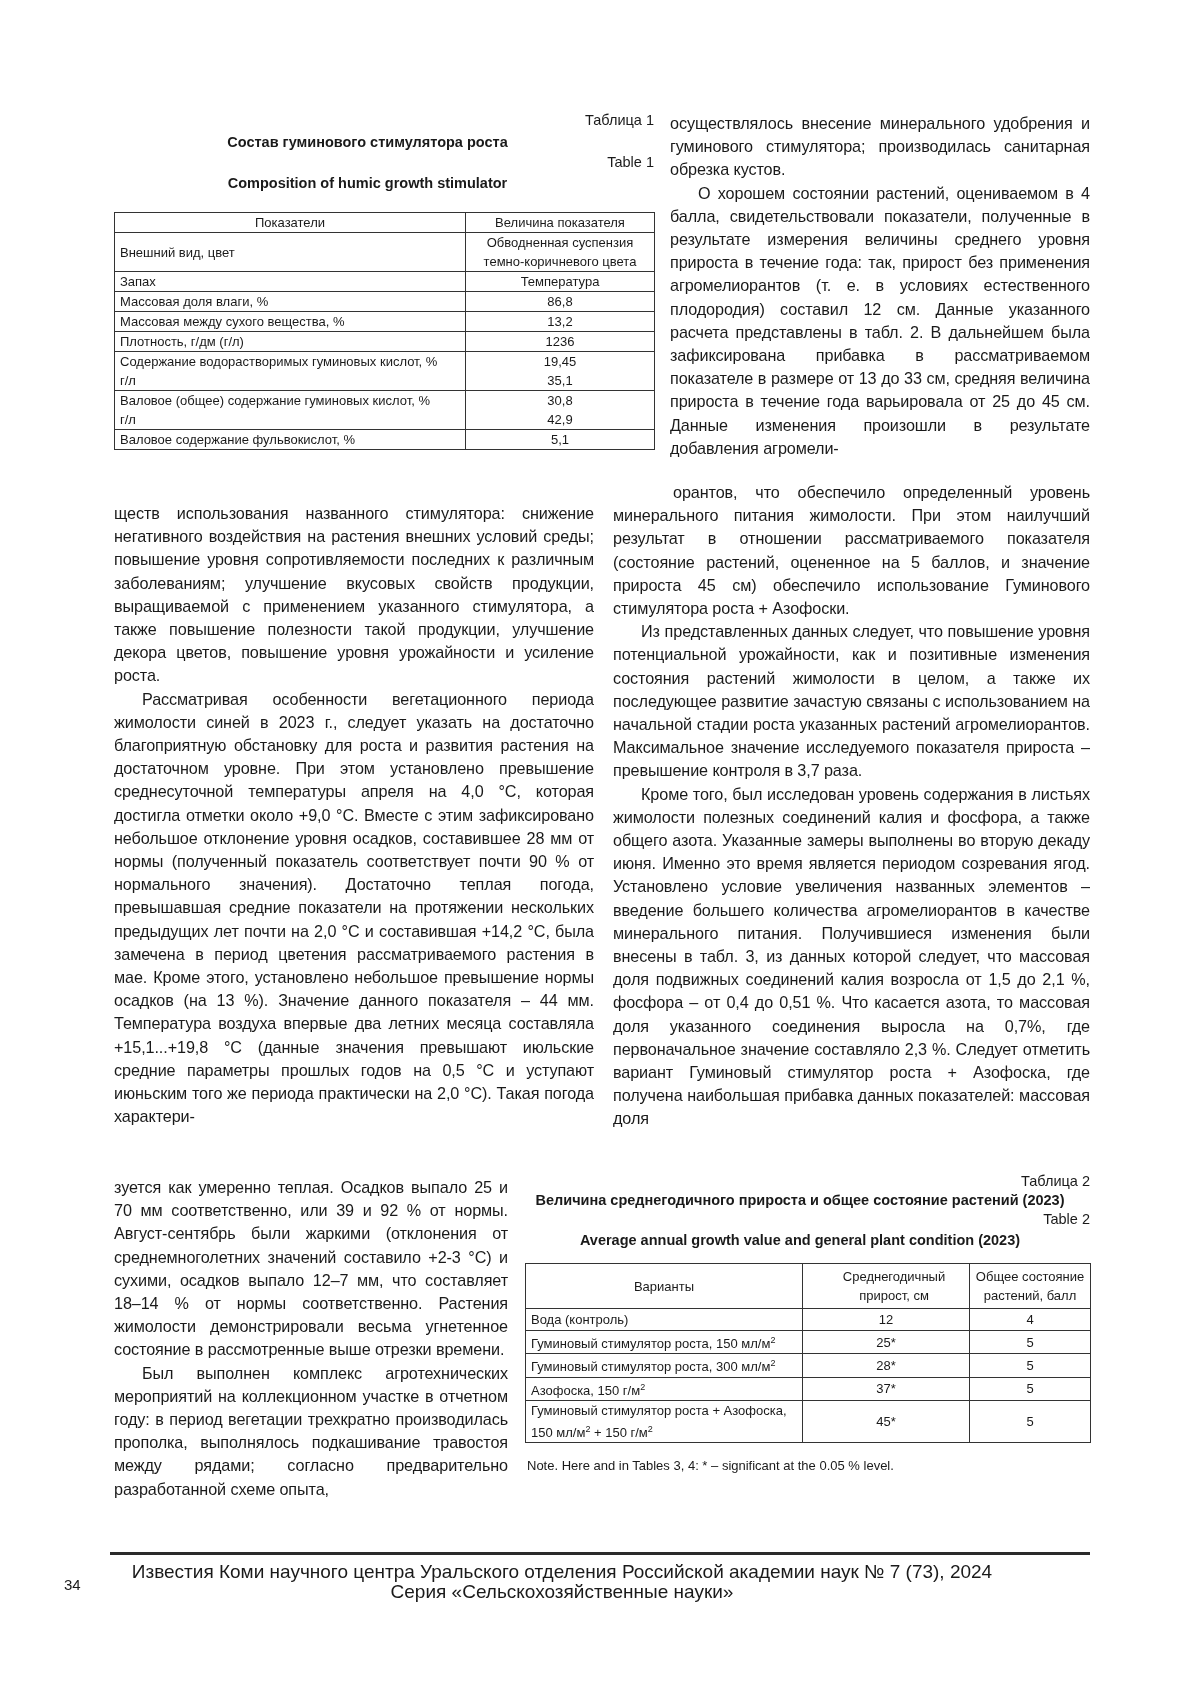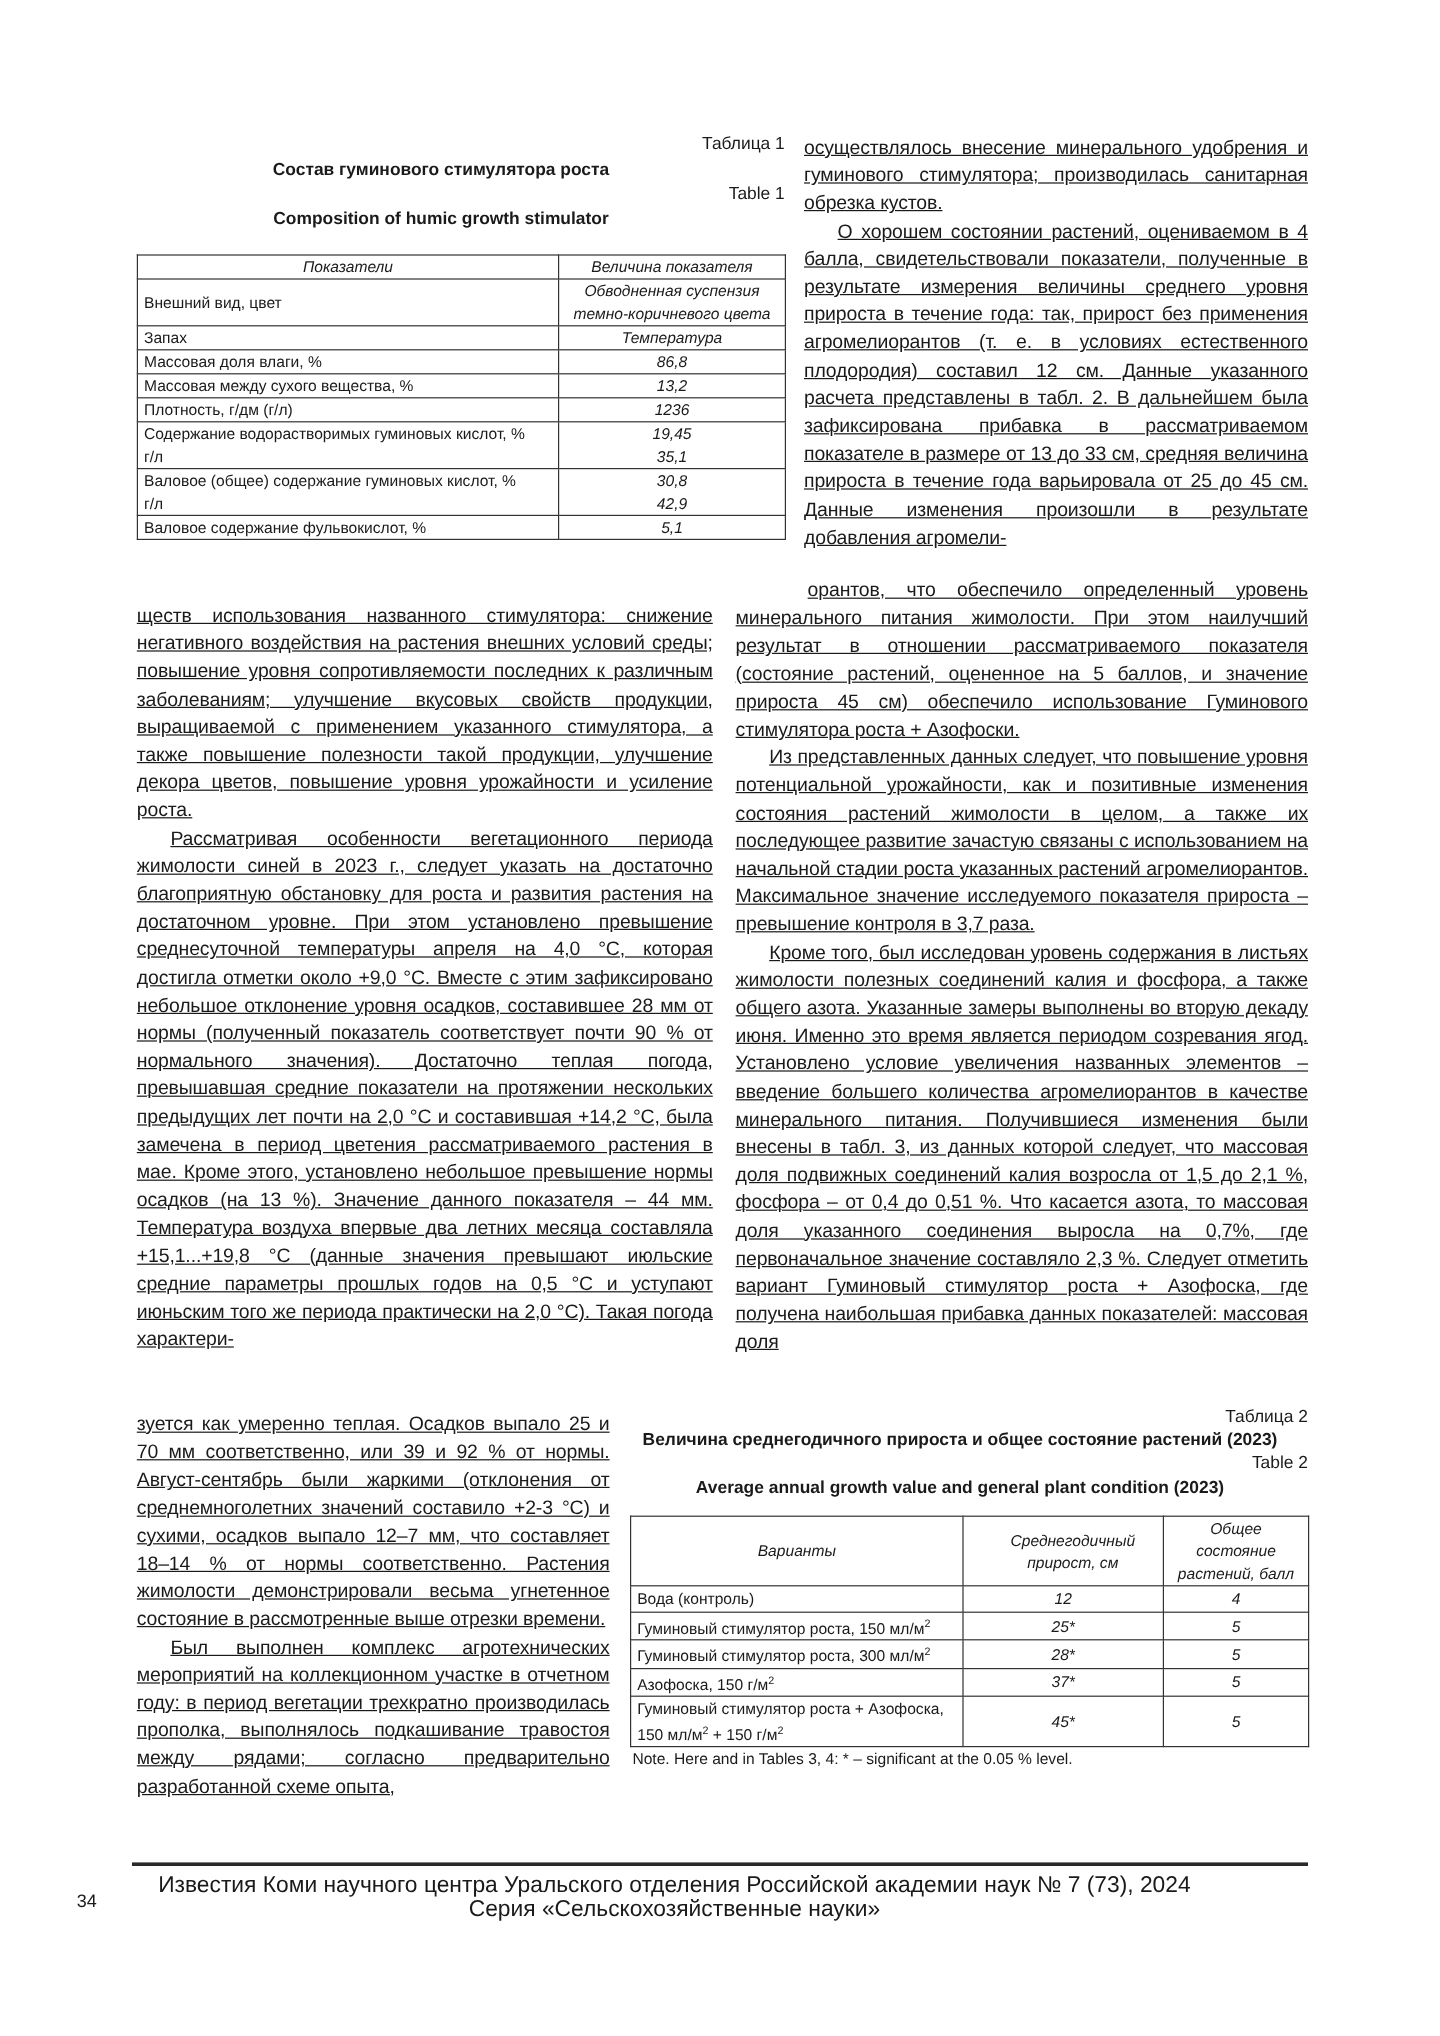--- a/index.html
+++ b/index.html
@@ -1,25 +1,25 @@
 <!DOCTYPE html>
 <html><head>
 <meta charset="utf-8">
 <style>
   html, body { margin: 0; padding: 0; background: #ffffff; }
   body { width: 1200px; height: 1697px; position: relative; overflow: hidden;
          font-family: "Liberation Sans", "DejaVu Sans", sans-serif; color: #1a1a1a; }
   .abs { position: absolute; }
-  .para { font-size: 16.2px; line-height: 23.2px; text-align: justify; letter-spacing: -0.1px; text-decoration: underline; }
+  .para { font-size: 16.2px; line-height: 23.2px; text-align: justify; letter-spacing: -0.1px; }
   .para p { margin: 0; }
   .para .ind { text-indent: 28px; }
   .small { font-size: 13px; }
   table { border-collapse: collapse; }
   td, th { border: 1px solid #333; font-weight: normal; padding: 0 5px; font-size: 13px; line-height: 19px; }
-  .c { text-align: center; font-style: italic; }
+  .c { text-align: center; }
   .cap-right { text-align: right; font-size: 14.5px; }
   .cap-center { text-align: center; font-size: 14.5px; font-weight: bold; }
   sub { font-size: 9px; }
   sup { font-size: 9px; }
   .rule { background: #2a2a2a; height: 3px; }
   .footer-line { font-size: 19px; line-height: 20px; text-align: center; }
 </style>
 </head>
 <body>
 

